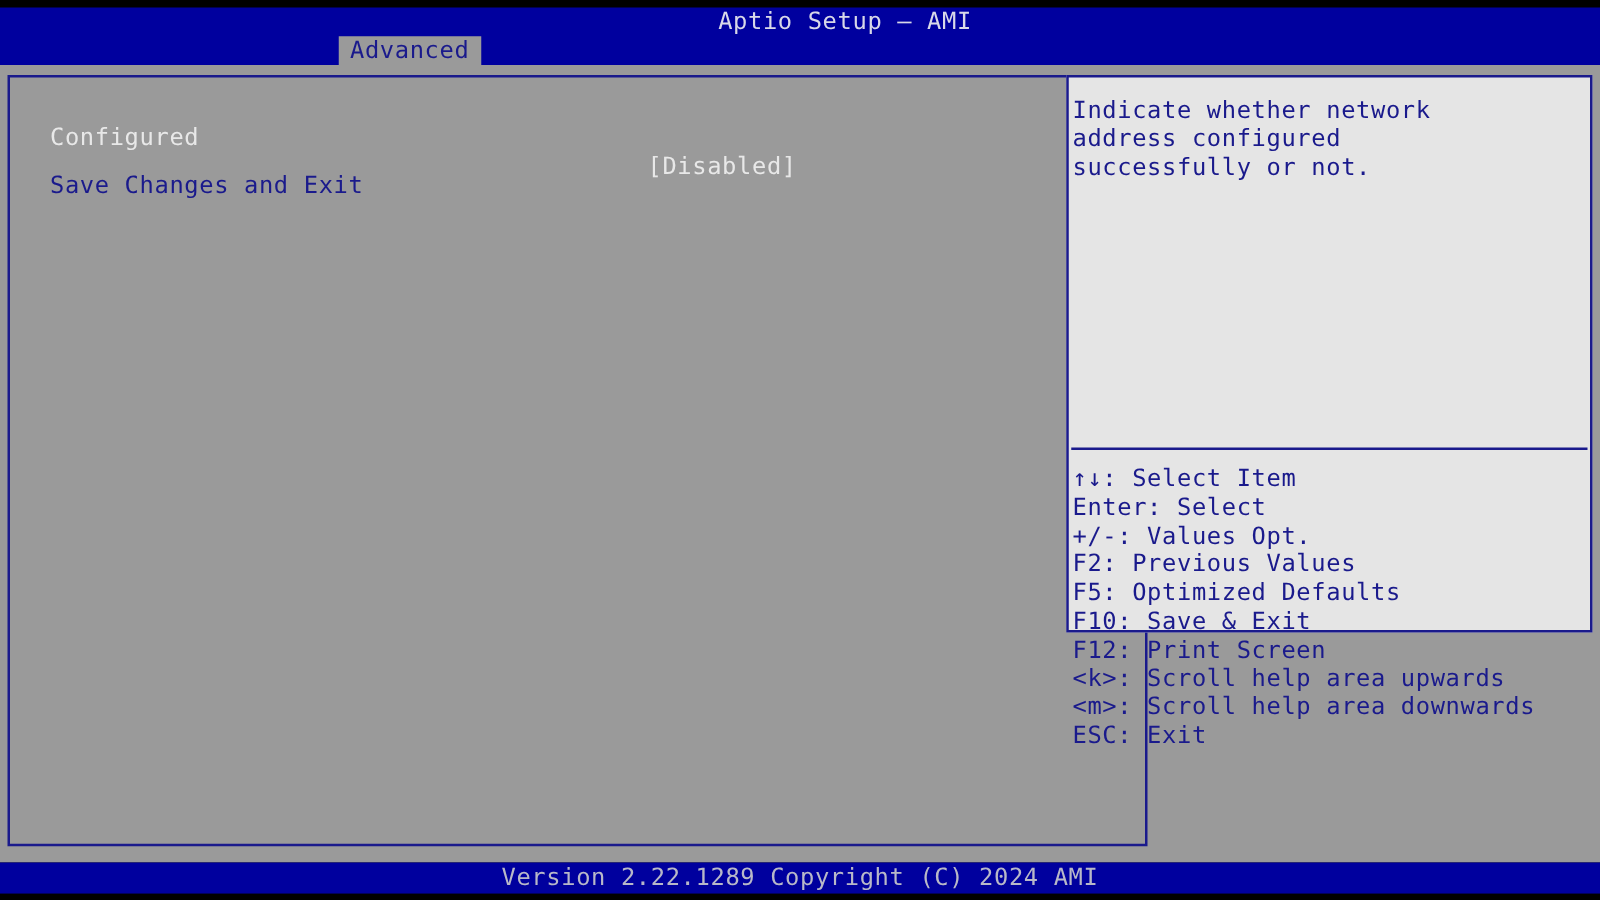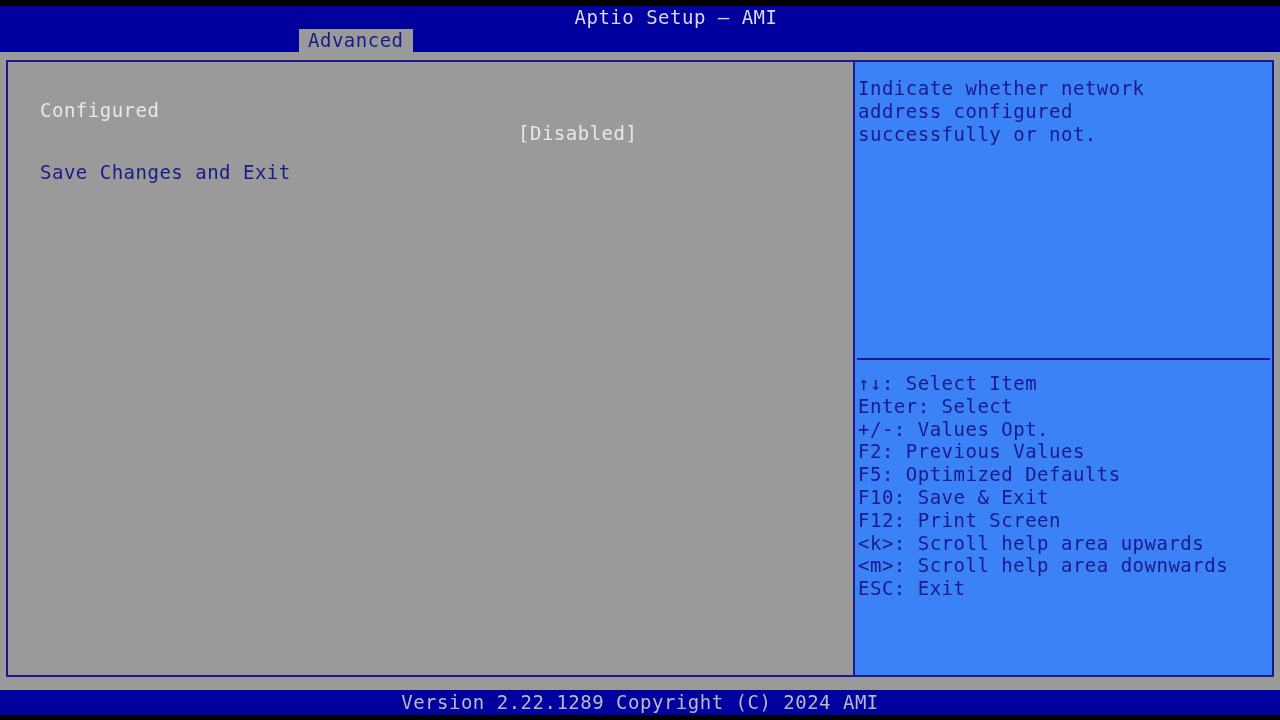--- a/index.html
+++ b/index.html
@@ -37,21 +37,20 @@
     color: #d8d8e8;
     white-space: pre;
     padding-left: 36px;
   }
   #tab-strip {
     position: absolute;
     left: 0;
     top: 29px;
     width: 1213px;
     height: 23px;
-    margin-left: 28px;
   }
   .tab {
     position: absolute;
     top: 0;
     height: 23px;
     line-height: 23px;
     font-size: 19px;
     letter-spacing: 0.5px;
     color: #1a1a8c;
     background: #9a9a9a;
@@ -86,45 +85,45 @@
     position: absolute;
     left: 0;
     width: 100%;
     height: 23px;
     line-height: 23px;
     font-size: 19px;
     letter-spacing: 0.5px;
     white-space: pre;
   }
   #row-configured { top: 14px; }
-  #row-save-exit  { top: 76px; }
+  #row-save-exit  { top: 52px; }
 
   .setting-label {
     position: absolute;
     left: 32px;
     white-space: pre;
   }
   .setting-value {
     position: absolute;
     left: 510px;
     white-space: pre;
   }
   .text-white { color: #e8e8e8; }
   .text-blue  { color: #1a1a8c; }
 
   
   #help-panel {
     position: absolute;
     left: 853px;
     top: 60px;
     width: 421px;
-    height: 617px;
+    height: 446px;
     border: 2px solid #1a1a8c;
     box-sizing: border-box;
-    background: #3b82f6;
+    background: #e5e5e5;
     text-decoration: underline;
   }
   #help-text {
     position: absolute;
     left: 3px;
     top: 15px;
     width: 412px;
     font-size: 19px;
     line-height: 23px;
     letter-spacing: 0.5px;

